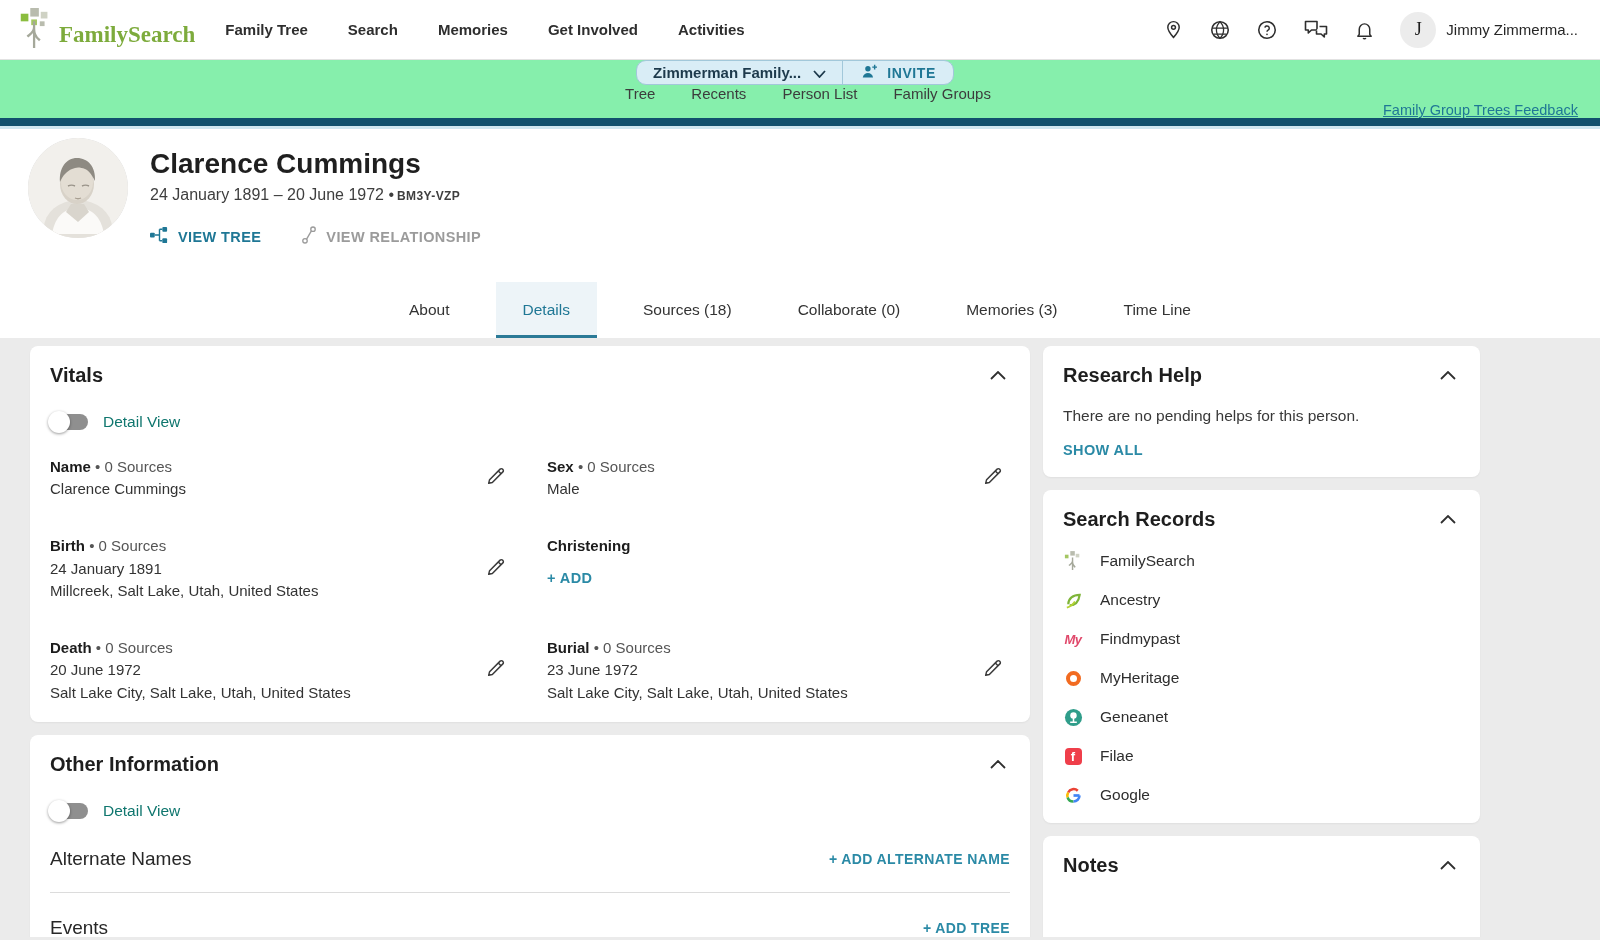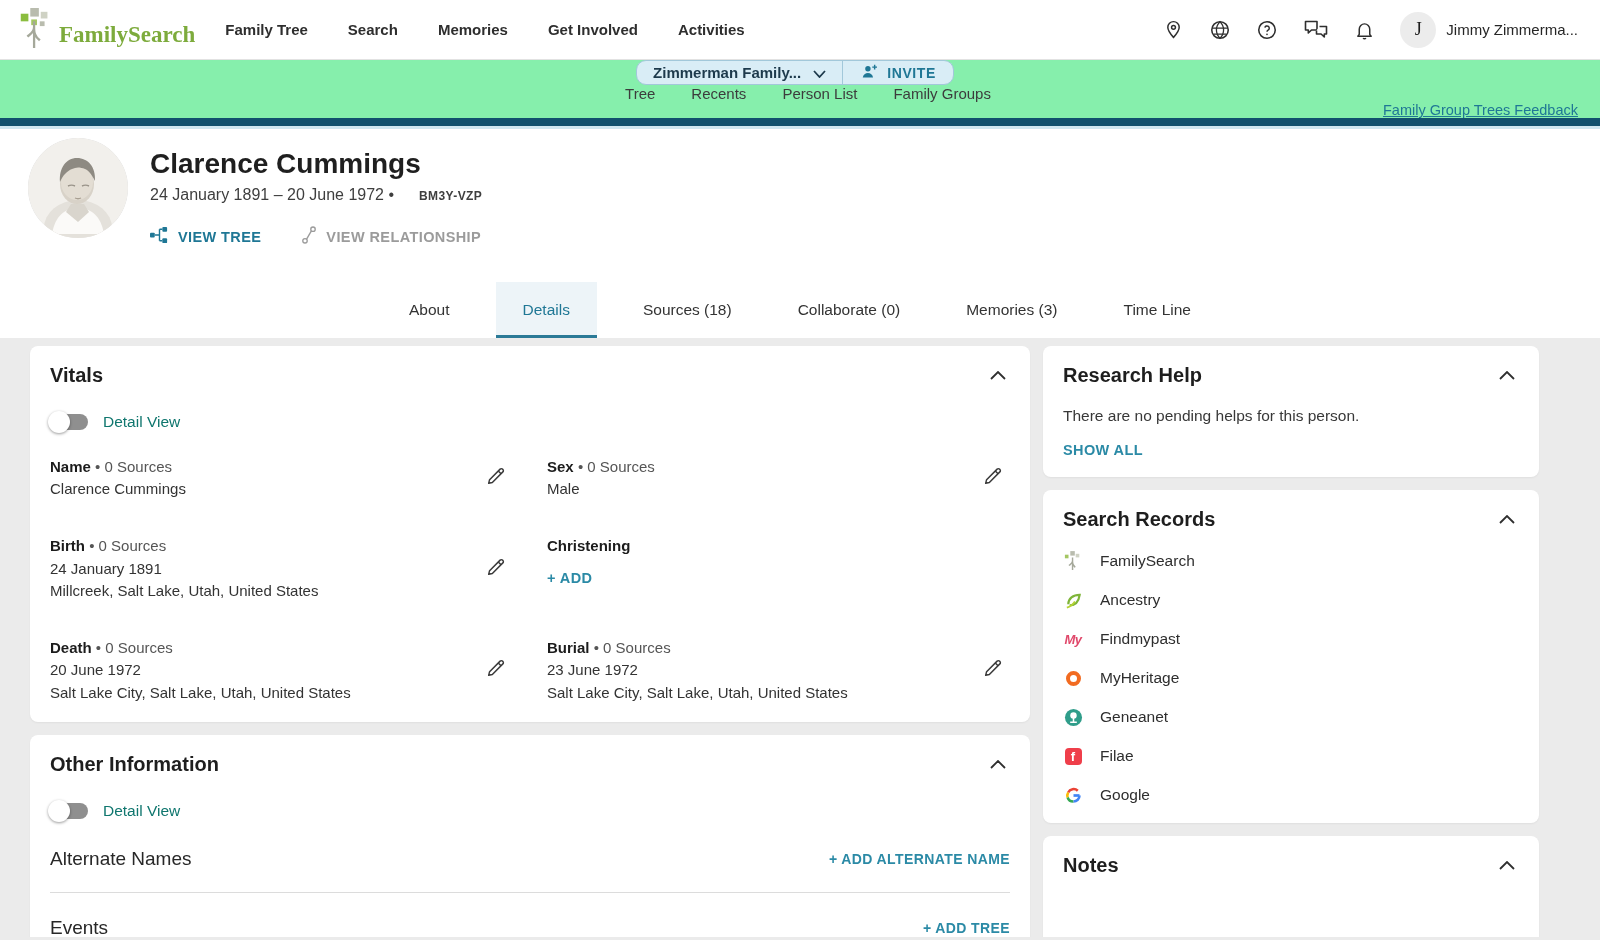--- a/index.html
+++ b/index.html
@@ -35,36 +35,36 @@
   .sub-links div{cursor:pointer;}
   .feedback-link{margin-left:auto;color:#1f7795;text-decoration:underline;font-size:14.5px;cursor:pointer;}
   
   .navy-bar{height:11px;background:#11506d;border-bottom:3px solid #cfe6f0;}
   
   .person-header{background:#fff;height:153px;display:flex;padding:9px 0 0 28px;}
   .avatar-photo{width:100px;height:100px;border-radius:50%;overflow:hidden;flex:none;cursor:pointer;
     box-shadow:0 0 0 1px #ddd inset;}
   .person-info{margin-left:22px;padding-top:2px;}
   .person-name{font-size:28px;font-weight:700;color:#1f1f1f;margin:8px 0 6px;}
-  .person-dates{font-size:16px;color:#3e3e3e;display:flex;align-items:baseline;gap:25px;text-align:center;}
+  .person-dates{font-size:16px;color:#3e3e3e;display:flex;align-items:baseline;gap:3px;text-align:center;}
   .person-pid{font-size:12px;font-weight:700;letter-spacing:.4px;color:#3e3e3e;}
   .person-actions{display:flex;gap:40px;margin-top:22px;}
   .action{display:flex;align-items:center;gap:9px;font-size:14.5px;font-weight:700;letter-spacing:.4px;cursor:pointer;}
   .action.view-tree{color:#1f7795;}
   .action.view-rel{color:#9b9b9b;}
   
   .tabs-row{background:#fff;height:56px;display:flex;justify-content:center;}
   .tab{padding:19px 6px 0;margin:0 27px;font-size:15.5px;color:#333;cursor:pointer;
     border-bottom:3px solid transparent;height:56px;}
   .tab.active{color:#1f7795;background:#edf4f8;border-bottom-color:#2b7a97;
     padding-left:27px;padding-right:27px;margin:0 13px;}
   
   .content{display:flex;gap:13px;padding:8px 0 12px 30px;height:599px;overflow:hidden;background:#ebebeb;}
   .col-left{width:1000px;display:flex;flex-direction:column;gap:13px;}
-  .col-right{width:496px;display:flex;flex-direction:column;gap:13px;}
+  .col-right{width:437px;display:flex;flex-direction:column;gap:13px;}
   .card{background:#fff;border-radius:8px;padding:18px 20px;position:relative;
     box-shadow:0 1px 2px rgba(0,0,0,.05);flex:none;}
   .card-header{display:flex;justify-content:space-between;align-items:center;}
   .card-title{font-size:20px;font-weight:700;color:#1e1e1e;}
   .chevron-btn{cursor:pointer;padding:4px;display:flex;}
   
   .toggle-row{display:flex;align-items:center;gap:15px;margin:26px 0 4px;}
   .toggle{width:38px;height:16px;background:#8f8f8f;border-radius:8px;position:relative;cursor:pointer;flex:none;}
   .toggle-knob{position:absolute;left:-2px;top:-3px;width:22px;height:22px;background:#fff;
     border-radius:50%;box-shadow:0 1px 3px rgba(0,0,0,.4);}

